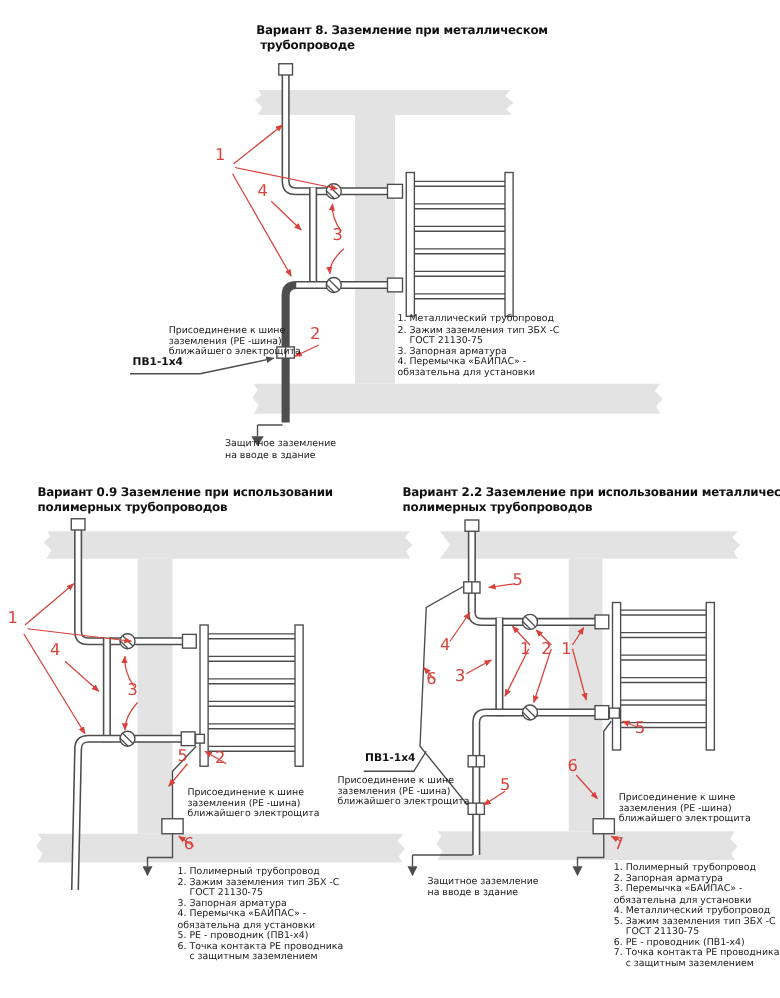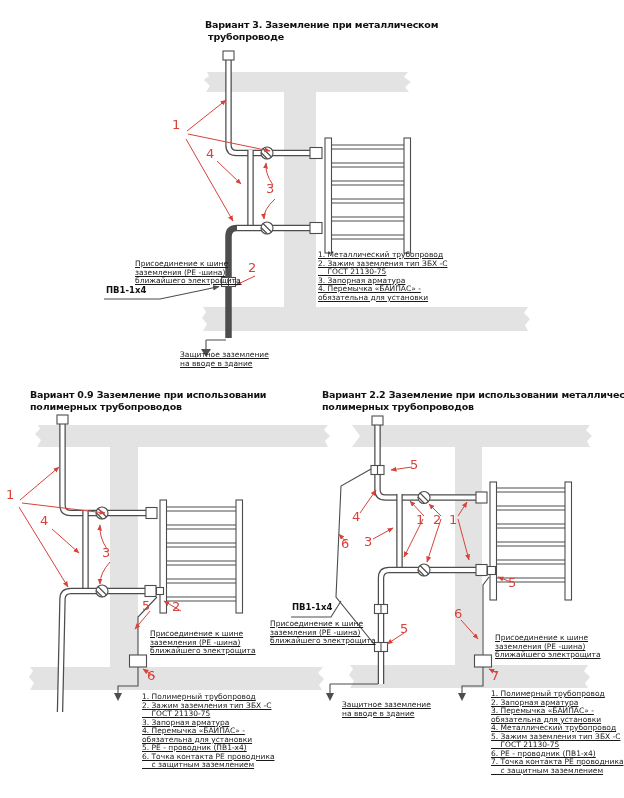--- a/index.html
+++ b/index.html
@@ -1,19 +1,19 @@
 <!DOCTYPE html>
 <html><head>
 <meta charset="utf-8">
 <style>
   html,body{margin:0;padding:0;background:#fff;}
   .canvas{position:relative;width:624px;height:798px;background:#ffffff;overflow:hidden;
           font-family:"DejaVu Sans","Liberation Sans",sans-serif;}
   svg.art{position:absolute;left:0;top:0;}
-  .t{position:absolute;font-size:7.5px;line-height:8.5px;color:#1a1a1a;white-space:pre;text-decoration:underline;}
+  .t{position:absolute;font-size:7.5px;line-height:8.5px;color:#1a1a1a;white-space:pre;}
   .ttl{position:absolute;font-weight:bold;font-size:9.5px;line-height:11.5px;color:#111;
        letter-spacing:-0.2px;white-space:pre;}
   .co{position:absolute;color:#d8423a;font-size:13px;line-height:13px;font-weight:400;}
   .wl{position:absolute;font-weight:bold;font-size:8.5px;line-height:9px;color:#111;white-space:pre;}
   
   .wall{fill:#e3e3e3;stroke:none;}
   .po{stroke:#4d4d4d;stroke-width:6.5;fill:none;stroke-linejoin:round;}
   .pi{stroke:#ffffff;stroke-width:4;fill:none;stroke-linejoin:round;}
   .bo{stroke:#4d4d4d;stroke-width:5;fill:none;}
   .bi{stroke:#ffffff;stroke-width:2.8;fill:none;}
@@ -199,21 +199,21 @@
       <path class="red" d="M458,516 L467,502" marker-end="url(#ra)"></path>
       <path class="red" d="M458,519 L469,560" marker-end="url(#ra)"></path>
       <path class="red" d="M511,582 L498,577" marker-end="url(#ra)"></path>
       <path class="red" d="M348,544 L339,534" marker-end="url(#ra)"></path>
       <path class="red" d="M461,620 L478,639" marker-end="url(#ra)"></path>
       <path class="red" d="M404,633 L387,644" marker-end="url(#ra)"></path>
       <path class="red" d="M497,673 L489,669" marker-end="url(#ra)"></path>
     </g>
   </svg>
 
-  <div class="ttl" style="left:205px;top:19px;">Вариант 3. Заземление при металлическом
+  <div class="ttl" style="left:205px;top:19px;">Вариант 8. Заземление при металлическом
  трубопроводе</div>
   <div class="t" style="left:135px;top:260px;">Присоединение к шине
 заземления (РЕ -шина)
 ближайшего электрощита</div>
   <div class="wl" style="left:106px;top:286px;">ПВ1-1х4</div>
   <div class="t" style="left:180px;top:351px;">Защитное заземление
 на вводе в здание</div>
   <div class="t" style="left:318px;top:251px;">1. Металлический трубопровод
 2. Зажим заземления тип ЗБХ -С
     ГОСТ 21130-75

